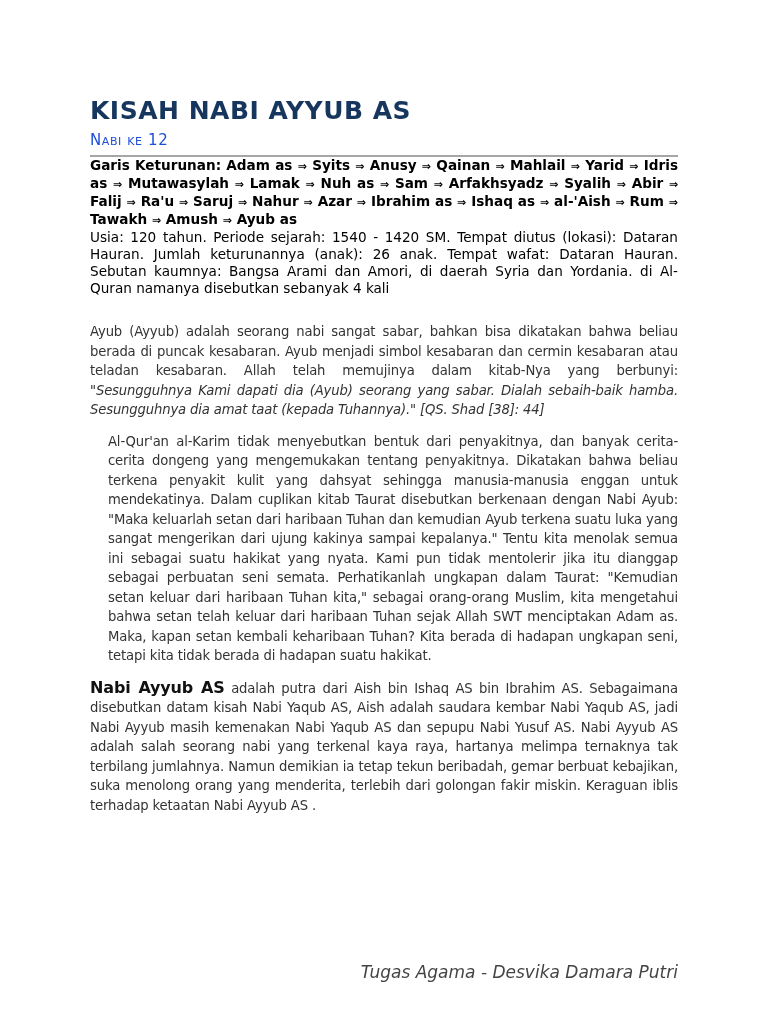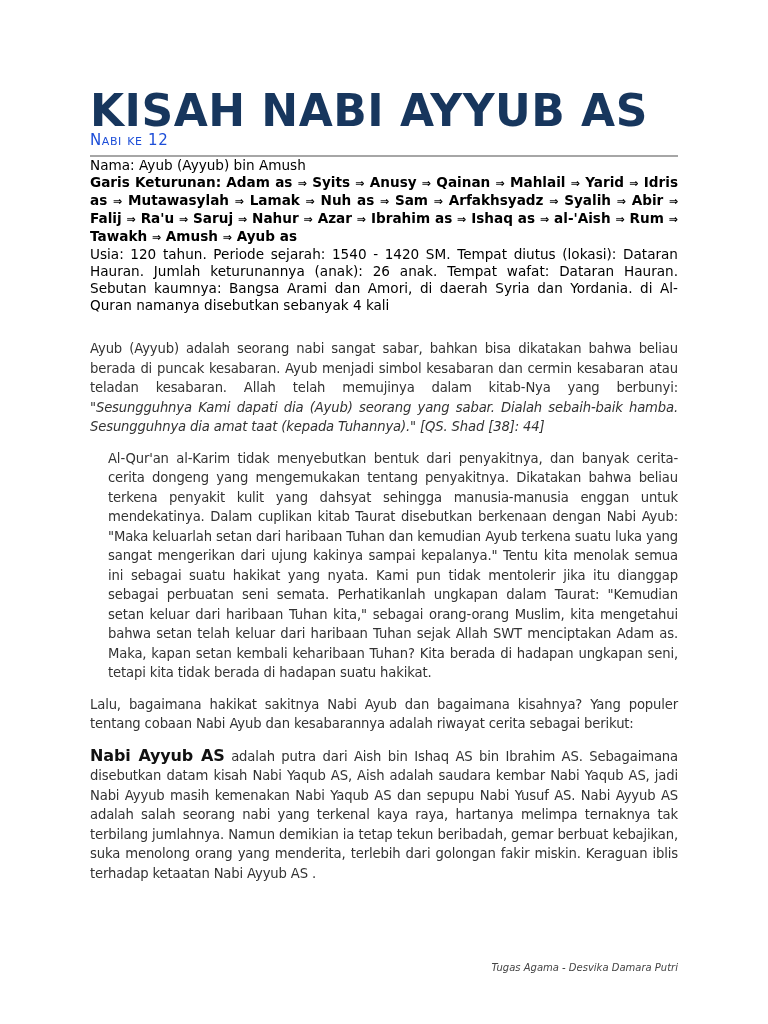--- a/index.html
+++ b/index.html
@@ -2,21 +2,21 @@
 <html><head>
 <meta charset="utf-8">
 <style>
   html, body { margin: 0; padding: 0; }
   body {
     width: 768px; height: 1024px; background: #ffffff; position: relative; overflow: hidden;
     font-family: "DejaVu Sans", sans-serif; color: #222;
   }
   .page { position: absolute; left: 90px; top: 92px; width: 588px; }
   .title {
-    font-family: "DejaVu Sans", sans-serif; font-weight: bold; font-size: 44px;
+    font-family: "DejaVu Sans", sans-serif; font-weight: bold; font-size: 25px;
     color: #17365d; letter-spacing: 0.5px; line-height: 38px; margin: 0;
   }
   .subtitle {
     font-family: "DejaVu Sans", sans-serif; font-size: 15px; color: #1d4ed8;
     font-variant: small-caps; letter-spacing: 0.6px; line-height: 20px; margin-top: 0px;
   }
   .rule { height: 2px; background: #a6a6a6; margin-top: 5px; width: 588px; }
   .info { font-family: "DejaVu Sans", sans-serif; font-size: 13.6px; color: #000; line-height: 17px; text-align: justify; }
   .info .p { margin: 0; }
   .nama { margin-top: 19px; }
@@ -24,39 +24,37 @@
   .usia { margin-top: 10px; font-weight: 400; }
   .body-text { font-family: "DejaVu Sans", sans-serif; font-size: 13.2px; color: #333; line-height: 19.5px; text-align: justify; letter-spacing: -0.15px; }
   .p1 { margin-top: 25px; }
   .p2 { margin-top: 12px; margin-left: 18px; }
   .p3 { margin-top: 12px; }
   .p4 { margin-top: 12px; }
   .lead { font-weight: bold; font-size: 16px; color: #111; margin-top: 44px; }
   em { font-style: italic; }
   .footer {
     position: absolute; right: 90px; top: 962px; font-family: "DejaVu Sans", sans-serif;
-    font-style: italic; font-size: 10px; color: #444;
+    font-style: italic; font-size: 17px; color: #444;
   }
   .arrow { font-size: 11px; }
 </style>
 </head>
 <body>
 
 <div class="page">
   <h1 class="title">KISAH NABI AYYUB AS</h1>
   <div class="subtitle">Nabi ke 12</div>
   <div class="rule"></div>
 
   <div class="info">
-    <p class="p nama">Nama: Ayub (Ayyub) bin Amush</p>
     <p class="p garis"><span>Garis Keturunan:</span> <span id="lineage"><span>Adam as</span> <span class="arrow">⇒</span> <span>Syits</span> <span class="arrow">⇒</span> <span>Anusy</span> <span class="arrow">⇒</span> <span>Qainan</span> <span class="arrow">⇒</span> <span>Mahlail</span> <span class="arrow">⇒</span> <span>Yarid</span> <span class="arrow">⇒</span> <span>Idris as</span> <span class="arrow">⇒</span> <span>Mutawasylah</span> <span class="arrow">⇒</span> <span>Lamak</span> <span class="arrow">⇒</span> <span>Nuh as</span> <span class="arrow">⇒</span> <span>Sam</span> <span class="arrow">⇒</span> <span>Arfakhsyadz</span> <span class="arrow">⇒</span> <span>Syalih</span> <span class="arrow">⇒</span> <span>Abir</span> <span class="arrow">⇒</span> <span>Falij</span> <span class="arrow">⇒</span> <span>Ra'u</span> <span class="arrow">⇒</span> <span>Saruj</span> <span class="arrow">⇒</span> <span>Nahur</span> <span class="arrow">⇒</span> <span>Azar</span> <span class="arrow">⇒</span> <span>Ibrahim as</span> <span class="arrow">⇒</span> <span>Ishaq as</span> <span class="arrow">⇒</span> <span>al-'Aish</span> <span class="arrow">⇒</span> <span>Rum</span> <span class="arrow">⇒</span> <span>Tawakh</span> <span class="arrow">⇒</span> <span>Amush</span> <span class="arrow">⇒</span> <span>Ayub as</span></span></p>
     <p class="p usia">Usia: 120 tahun. Periode sejarah: 1540 - 1420 SM. Tempat diutus (lokasi): Dataran Hauran. Jumlah keturunannya (anak): 26 anak. Tempat wafat: Dataran Hauran. Sebutan kaumnya: Bangsa Arami dan Amori, di daerah Syria dan Yordania. di Al-Quran namanya disebutkan sebanyak 4 kali</p>
   </div>
 
   <div class="body-text">
     <p class="p1" style="margin-bottom:0"><span>Ayub (Ayyub) adalah seorang nabi sangat sabar, bahkan bisa dikatakan bahwa beliau berada di puncak kesabaran. Ayub menjadi simbol kesabaran dan cermin kesabaran atau teladan kesabaran. Allah telah memujinya dalam kitab-Nya yang berbunyi: "</span><em>Sesungguhnya Kami dapati dia (Ayub) seorang yang sabar. Dialah sebaih-baik hamba. Sesungguhnya dia amat taat (kepada Tuhannya).</em><span>" </span><em>[QS. Shad [38]: 44]</em></p>
     <p class="p2" style="margin-bottom:0">Al-Qur'an al-Karim tidak menyebutkan bentuk dari penyakitnya, dan banyak cerita-cerita dongeng yang mengemukakan tentang penyakitnya. Dikatakan bahwa beliau terkena penyakit kulit yang dahsyat sehingga manusia-manusia enggan untuk mendekatinya. Dalam cuplikan kitab Taurat disebutkan berkenaan dengan Nabi Ayub: "Maka keluarlah setan dari haribaan Tuhan dan kemudian Ayub terkena suatu luka yang sangat mengerikan dari ujung kakinya sampai kepalanya." Tentu kita menolak semua ini sebagai suatu hakikat yang nyata. Kami pun tidak mentolerir jika itu dianggap sebagai perbuatan seni semata. Perhatikanlah ungkapan dalam Taurat: "Kemudian setan keluar dari haribaan Tuhan kita," sebagai orang-orang Muslim, kita mengetahui bahwa setan telah keluar dari haribaan Tuhan sejak Allah SWT menciptakan Adam as. Maka, kapan setan kembali keharibaan Tuhan? Kita berada di hadapan ungkapan seni, tetapi kita tidak berada di hadapan suatu hakikat.</p>
-    <p class="p3" style="margin-bottom:0">Lalu, bagaimana hakikat sakitnya Nabi Ayub dan bagaimana kisahnya? Yang populer tentang cobaan Nabi Ayub dan kesabarannya adalah riwayat cerita sebagai berikut:</p>
     <p class="p4" style="margin-bottom:0"><span class="lead">Nabi Ayyub AS</span><span> adalah putra dari Aish bin Ishaq AS bin Ibrahim AS. Sebagaimana disebutkan datam kisah Nabi Yaqub AS, Aish adalah saudara kembar Nabi Yaqub AS, jadi Nabi Ayyub masih kemenakan Nabi Yaqub AS dan sepupu Nabi Yusuf AS. Nabi Ayyub AS adalah salah seorang nabi yang terkenal kaya raya, hartanya melimpa ternaknya tak terbilang jumlahnya. Namun demikian ia tetap tekun beribadah, gemar berbuat kebajikan, suka menolong orang yang menderita, terlebih dari golongan fakir miskin. Keraguan iblis terhadap ketaatan Nabi Ayyub AS .</span></p>
   </div>
 </div>
 
 <div class="footer">Tugas Agama - Desvika Damara Putri</div>
 
 </body></html>

